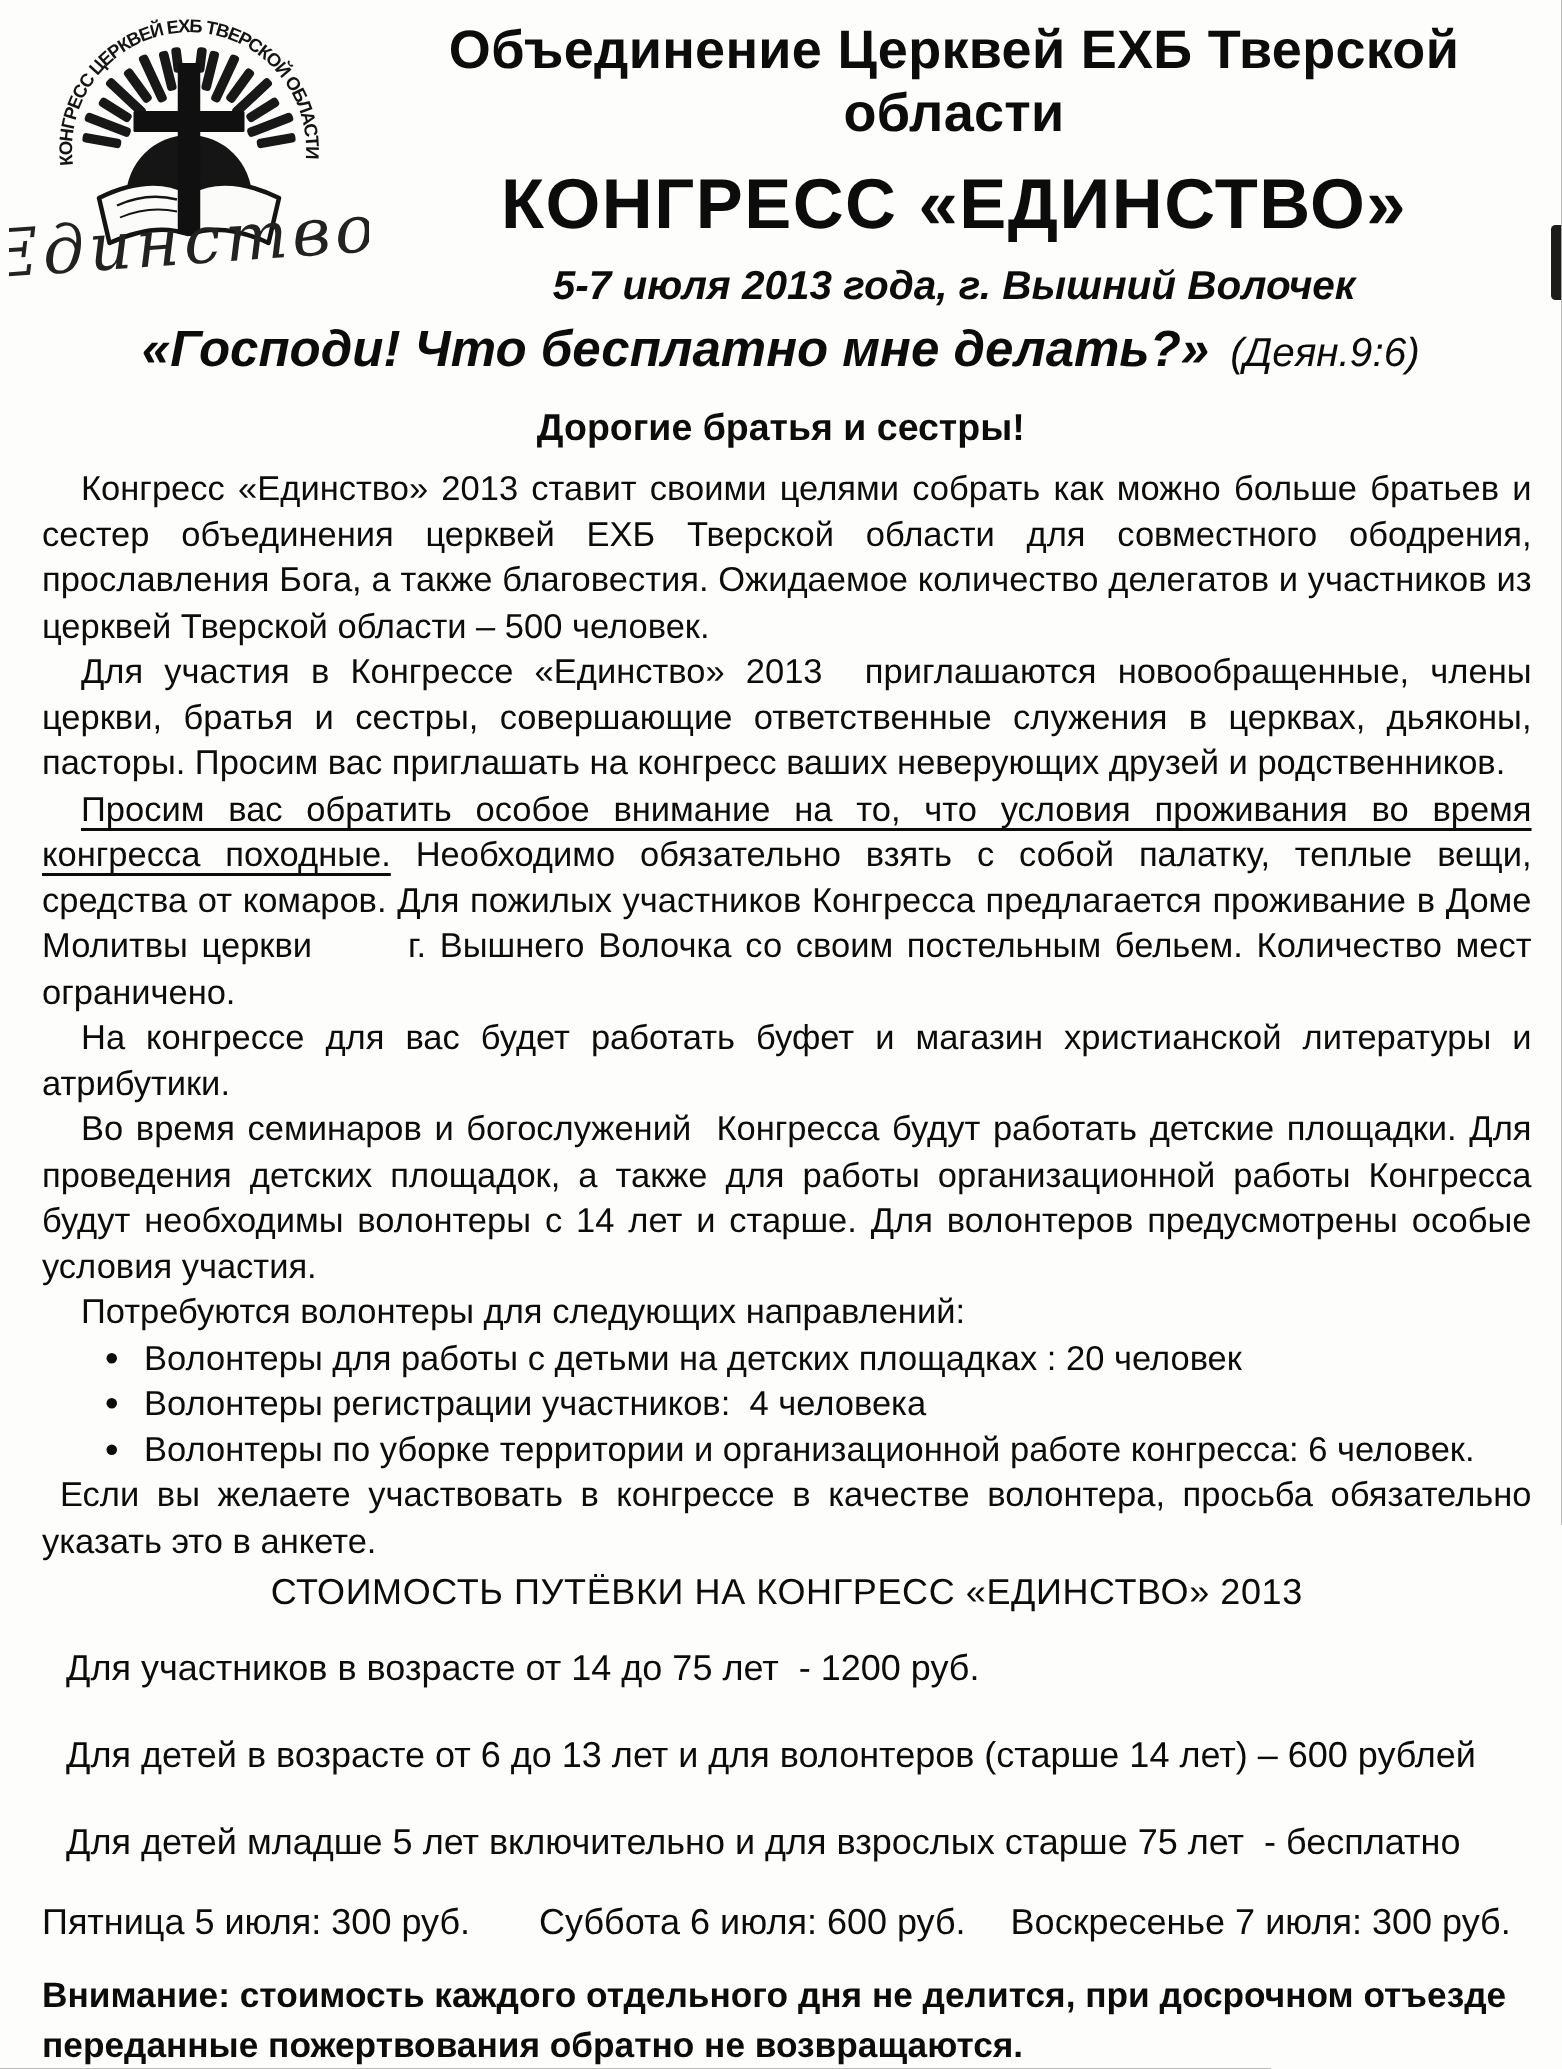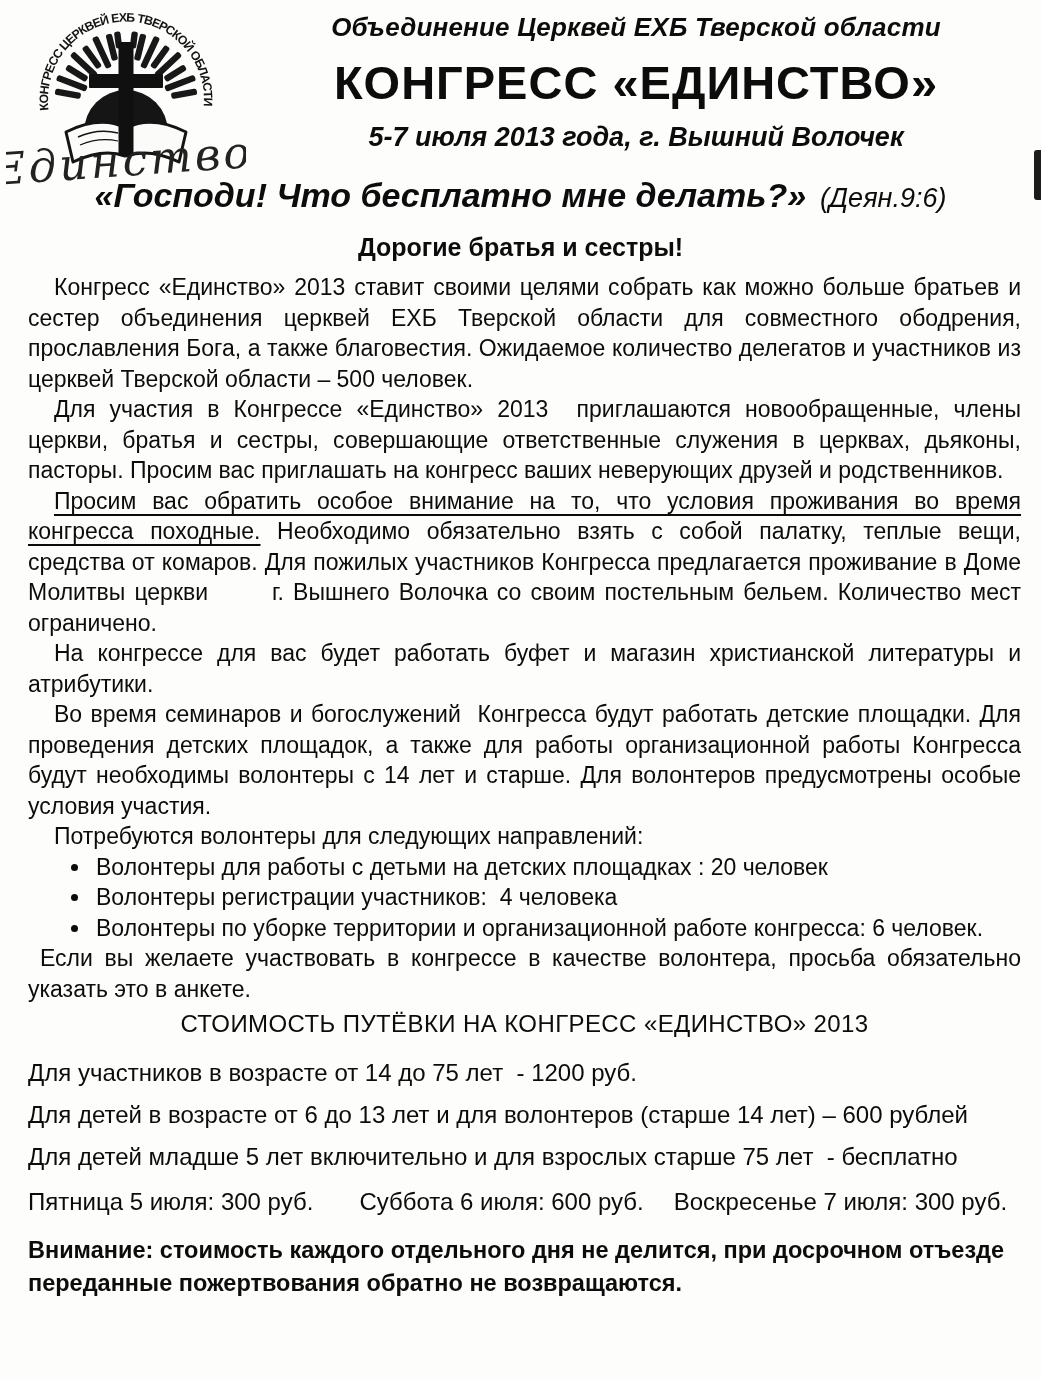--- a/index.html
+++ b/index.html
@@ -10,21 +10,21 @@
     margin: 0 auto;
     background: #fdfdfc;
     color: #0c0c0c;
     font-family: "Liberation Sans", sans-serif;
     overflow: hidden;
   }
   
   .header { position: relative; min-height: 168px; }
   .logo { position: absolute; left: 6px; top: 4px; width: 240px; height: 184px; }
   .header-text { margin-left: 252px; width: 768px; text-align: center; padding-top: 12px; }
-  .org-line  { font-size: 26px; font-weight: 700; letter-spacing: 0.2px; font-style: italic; }
+  .org-line  { font-size: 36px; font-weight: 700; letter-spacing: 0.2px; }
   .congress-title { font-size: 47px; font-weight: 700; letter-spacing: 1px; margin-top: 12px; }
   .date-line { font-size: 27px; font-weight: 700; font-style: italic; margin-top: 12px; }
   .quote-line { text-align: center; margin-top: 8px; font-style: italic; white-space: nowrap; }
   .quote-main { font-size: 34px; font-weight: 700; }
   .quote-ref  { font-size: 27px; font-weight: 400; margin-left: 14px; }
   .greeting { text-align: center; font-size: 25px; font-weight: 700; margin-top: 18px; }
   
   .body-text { margin: 10px 20px 0 28px; font-size: 23px; line-height: 30.5px; }
   .body-text p { margin: 0; }
   .j   { text-align: justify; }
@@ -33,21 +33,21 @@
   .u {
     text-decoration: underline;
     text-underline-offset: 5px;
     text-decoration-thickness: 1.8px;
   }
   ul.volunteers { margin: 0; padding-left: 64px; list-style: disc; }
   ul.volunteers li { margin: 0; padding-left: 4px; }
   
   .cost { margin: 6px 20px 0 28px; font-size: 24px; }
   .cost-title { text-align: center; letter-spacing: 0.4px; margin-bottom: 14px; }
-  .cost-line  { margin: 0; line-height: 42px; }
+  .cost-line  { margin: 16px; line-height: 42px; }
   .day-prices { margin-top: 8px; line-height: 32px; white-space: nowrap; }
   .day-prices .day { display: inline-block; }
   .day-gap-1 { margin-right: 46px; }
   .day-gap-2 { margin-right: 30px; }
   
   .notice { margin: 16px 20px 0 28px; font-size: 23.5px; font-weight: 700; line-height: 33px; }
   .notice div { margin: 0; }
   
   .scan-mark {
     position: absolute; right: 0; top: 150px;

